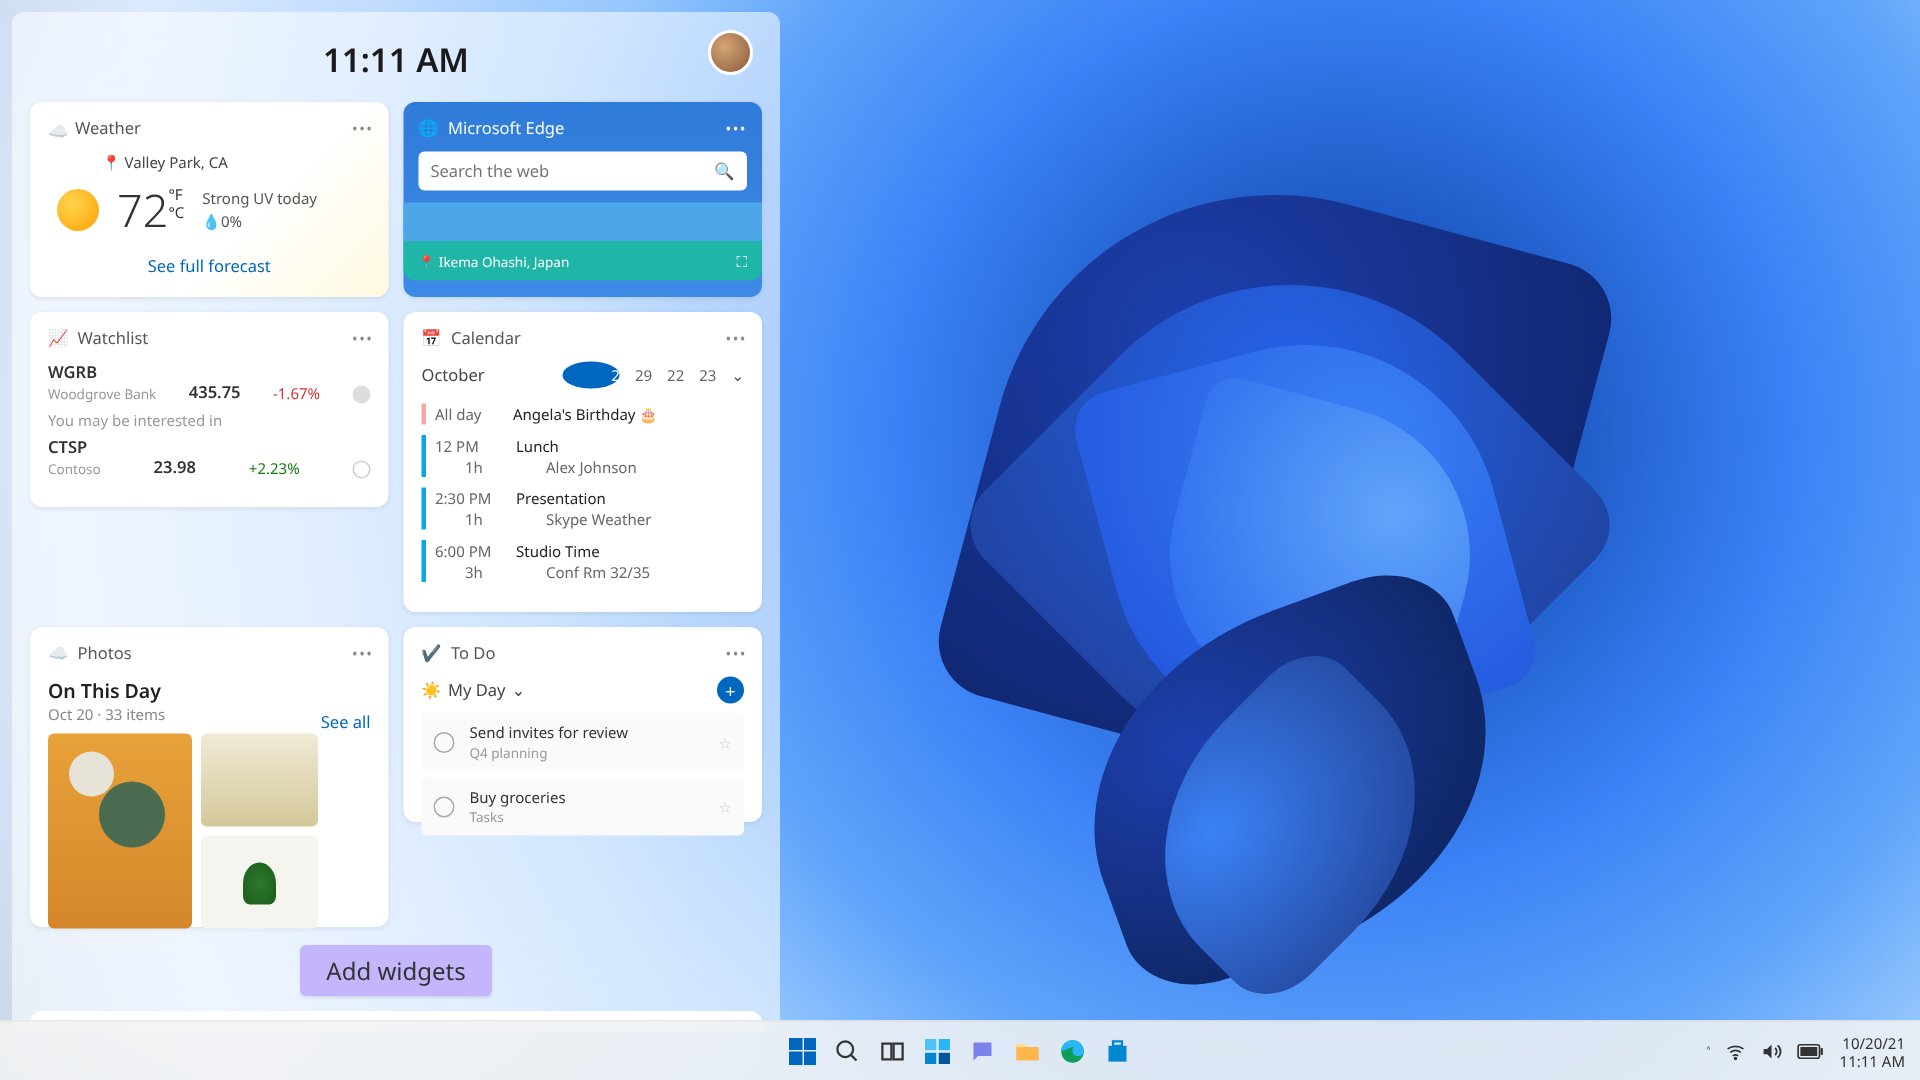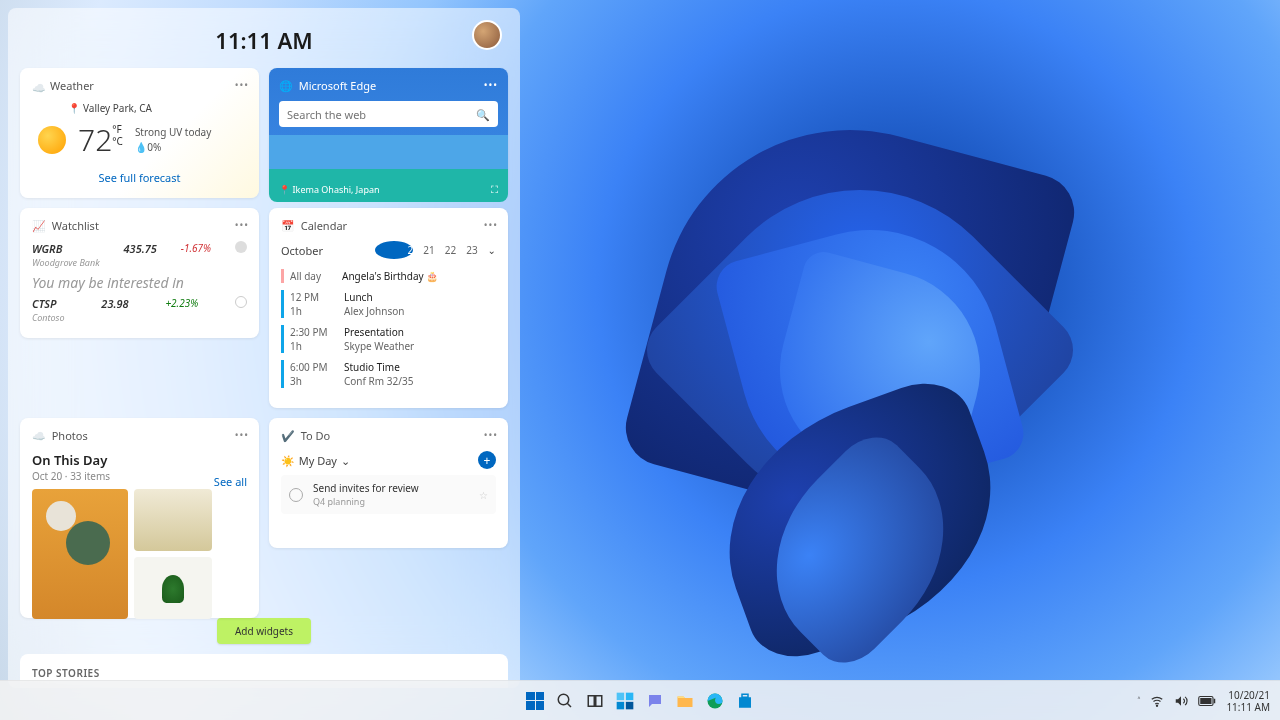--- a/index.html
+++ b/index.html
@@ -33,46 +33,46 @@
 .deg { font-size:10px; vertical-align:top; line-height:1.2; display:inline-block;padding-top:4px; }
 .wloc { font-size:10px; color:#444; margin-left:36px;margin-bottom:2px; }
 .wdet { font-size:10px; color:#555; line-height:1.5; }
 .forecast-link { color:#0067c0; font-size:11px; text-align:center; display:block; margin-top:10px; }
 
 
 .edge { background:linear-gradient(#2f7bd9,#3d8ae6); color:#fff; height:130px; padding:10px;}
 .edge .card-head{color:#fff;}
 .search-box { background:#fff; border-radius:4px; height:26px; display:flex; align-items:center; padding:0 8px; margin:2px 0 8px; }
 .search-box input { border:none; outline:none; flex:1; font-size:11px; color:#555; background:transparent; }
-.edge-img { height:67px; margin:0 -10px -10px; border-radius:0 0 8px 8px; background:linear-gradient(#4da6e8 50%,#1fb6a8 50%); position:relative; }
+.edge-img { height:52px; margin:0 -10px -10px; border-radius:0 0 8px 8px; background:linear-gradient(#4da6e8 50%,#1fb6a8 50%); position:relative; }
 .edge-loc { position:absolute; bottom:6px; left:10px; font-size:9px; color:#fff; }
 .expand-ic{position:absolute;right:10px;bottom:6px;color:#fff;font-size:10px;}
 
 
 .watchlist { height:130px; }
-.stock-row { display:flex; justify-content:space-between; align-items:flex-start; margin:4px 0; font-size:11px;font-style:italic; }
+.stock-row { display:flex; justify-content:space-between; align-items:flex-end; margin:4px 0; font-size:11px; }
 .stock-sym { font-weight:600; font-size:11px; }
 .stock-name { color:#999; font-size:9px; }
 .stock-price { font-weight:600; }
 .chg-neg { color:#d13438; font-size:10px; }
 .chg-pos { color:#107c10; font-size:10px; }
 .circ { width:12px; height:12px; border-radius:50%; background:#ddd; }
 .circ-o{width:12px;height:12px;border-radius:50%;border:1px solid #ccc;}
-.interest { color:#999; font-size:14px; margin:4px 0;font-style:italic; }
+.interest { color:#999; font-size:10px; margin:4px 0; }
 
 
 .calendar { height:200px; }
 .cal-month { font-size:11px; color:#444; display:flex; align-items:center; gap:10px;margin-bottom:10px; }
 .cal-days { display:flex; gap:10px; margin-left:auto; font-size:10px; align-items:center;}
 .cal-day { color:#666;cursor:pointer; }
 .cal-day.sel { background:#0067c0; color:#fff; border-radius:50%; width:16px; height:18px; display:inline-flex; align-items:center; justify-content:center;padding-left:38px; }
 .event { display:flex; gap:10px; margin:7px 0; padding-left:6px; border-left:3px solid #fca5a5; font-size:10px;}
 .ev-blue{border-color:#0ea5e9;gap:12px;}
 .ev-time{color:#666;min-width:42px;}
-.ev-det{color:#666;}
+.ev-det{color:#666;margin-left:20px;}
 .ev-title{color:#222;font-size:10px;}
 
 
 .photos { height:200px; grid-row:span 1;}
 .ph-title { font-size:13px; font-weight:600; color:#222;margin-top:4px; }
 .ph-sub { font-size:10px; color:#888; margin-bottom:4px;}
 .seeall { position:absolute; right:12px; top:56px; color:#0067c0; font-size:11px; }
 .ph-grid { display:flex; gap:6px; margin-top:6px; }
 .ph1 { width:96px; height:130px; background:linear-gradient(#e8a23a,#d4872a); border-radius:4px; position:relative;}
 .ph1::before{content:"";position:absolute;left:14px;top:12px;width:30px;height:30px;border-radius:50%;background:#e8e3d8;}
@@ -85,21 +85,21 @@
 
 .todo { height:130px; }
 .myday { font-size:11px; color:#444; display:flex; align-items:center; gap:4px;margin-bottom:6px; }
 .add-btn { width:18px; height:18px; border-radius:50%; background:#0067c0; color:#fff; display:inline-flex; align-items:center; justify-content:center; font-size:12px; margin-left:auto; }
 .task { display:flex; align-items:center; gap:10px; padding:6px 8px; background:#fafafa; border-radius:4px; margin:4px 0; font-size:10px;}
 .task-circ { width:14px; height:14px; border:1.5px solid #aaa; border-radius:50%; }
 .task-txt { flex:1; }
 .task-sub { color:#999; font-size:9px; }
 .star { color:#ccc; }
 
-.add-widgets { display:block; margin:0 auto 10px; padding:6px 18px; background:#bef264; border:none; border-radius:4px; font-size:10px; color:#333; box-shadow:0 1px 2px rgba(0,0,0,0.1); cursor:pointer;}
+.add-widgets { display:block; margin:12px auto 10px; padding:6px 18px; background:#c4b5fd; border:none; border-radius:4px; font-size:16px; color:#333; box-shadow:0 1px 2px rgba(0,0,0,0.1); cursor:pointer;}
 
 .news { background:#fff; border-radius:8px; padding:12px; margin-top:0; }
 .news-head { font-size:10px; font-weight:600; color:#666; letter-spacing:0.5px; margin-bottom:10px;}
 
 
 .taskbar { position:absolute; bottom:0; left:0; right:0; height:40px; background:rgba(243,243,243,0.85); backdrop-filter:blur(20px); display:flex; align-items:center; border-top:1px solid rgba(0,0,0,0.05);}
 .tb-center { position:absolute; left:50%; transform:translateX(-50%); display:flex; gap:6px; align-items:center;}
 .tb-ico { width:24px; height:24px; display:flex; align-items:center; justify-content:center; cursor:pointer; border-radius:4px;}
 .start { display:grid; grid-template-columns:1fr 1fr; grid-template-rows:1fr 1fr; gap:1px; width:18px; height:18px;}
 .start div{background:#0067c0;}
@@ -194,21 +194,21 @@
     <div class="card calendar">
       <div class="card-head">
           <span>📅</span>
           <span>Calendar</span>
         </div>
       <span class="dots3">•••</span>
       <div class="cal-month">
         <span>October</span>
         <div class="cal-days">
           <span class="cal-day sel">20</span>
-          <span class="cal-day">21</span>
+          <span class="cal-day">29</span>
           <span class="cal-day">22</span>
           <span class="cal-day">23</span>
           <span>⌄</span>
         </div>
       </div>
       <div class="event">
           <div class="ev-time"><span>All day</span></div>
           <div>
             <div class="ev-title"><span>Angela's Birthday</span> 🎂</div>
           </div>
@@ -262,20 +262,28 @@
       <span class="dots3">•••</span>
       <div class="myday">☀️ <span>My Day</span> <span>⌄</span><span class="add-btn">+</span></div>
       <div class="task">
           <div class="task-circ"></div>
           <div class="task-txt">
             <div>Send invites for review</div>
             <div class="task-sub">Q4 planning</div>
           </div>
           <span class="star">☆</span>
         </div>
+      <div class="task">
+          <div class="task-circ"></div>
+          <div class="task-txt">
+            <div>Buy groceries</div>
+            <div class="task-sub">Tasks</div>
+          </div>
+          <span class="star">☆</span>
+        </div>
     </div>
   </div>
 
   <button class="add-widgets">Add widgets</button>
 
   <div class="news">
     <div class="news-head">TOP STORIES</div>
 
   </div>
 </div>

